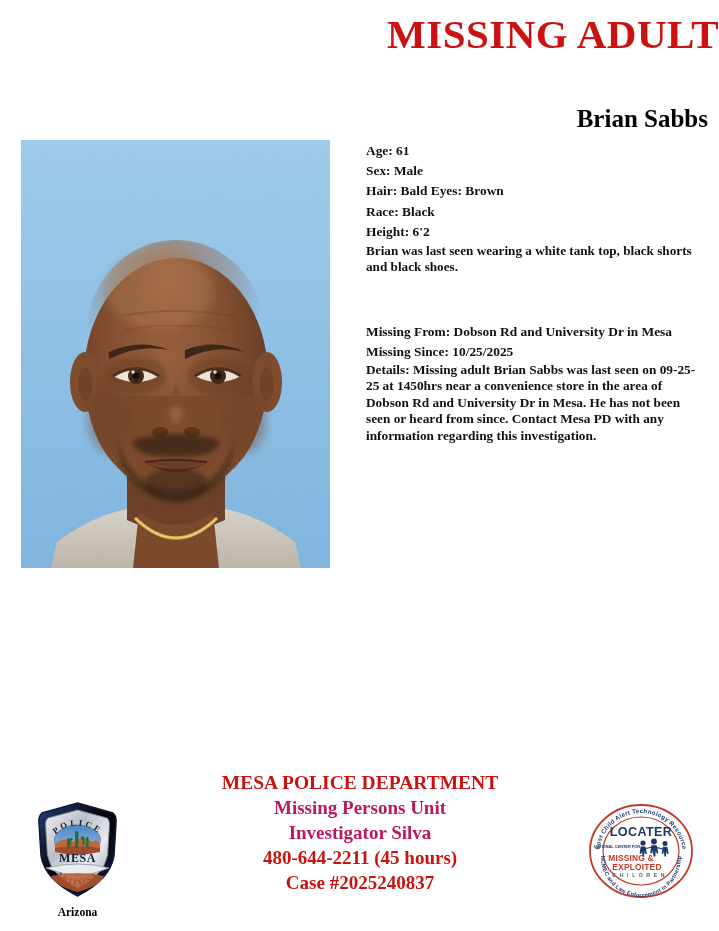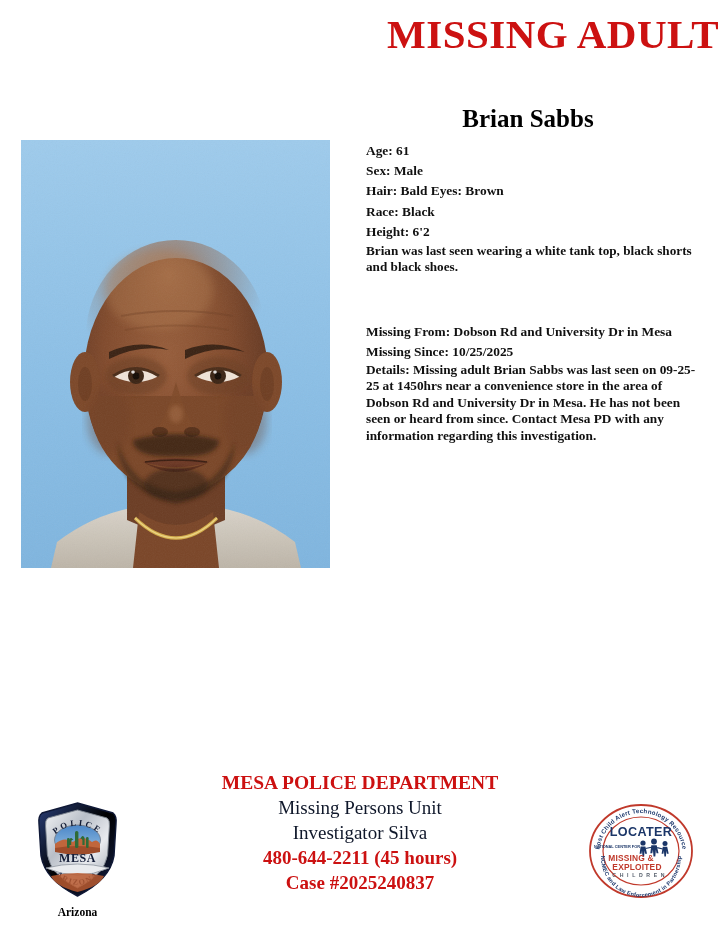--- a/index.html
+++ b/index.html
@@ -28,21 +28,21 @@
     color: #cc1111;
     letter-spacing: 0.5px;
     line-height: 48px;
   }
 
   .subject-name {
     position: absolute;
     top: 104px;
     left: 348px;
     width: 360px;
-    text-align: center;
+    text-align: right;
     font-size: 25px;
     font-weight: bold;
     color: #000000;
     line-height: 30px;
   }
 
   
   .photo-frame {
     position: absolute;
     left: 21px;
@@ -102,22 +102,22 @@
     text-align: center;
   }
   .dept-name {
     font-size: 19.5px;
     font-weight: bold;
     color: #cc1111;
     line-height: 25px;
   }
   .unit-name, .investigator {
     font-size: 19px;
-    font-weight: normal;
-    color: #0f172a;
+    font-weight: bold;
+    color: #be185d;
     line-height: 25px;
   }
   .phone-line, .case-line {
     font-size: 19px;
     font-weight: bold;
     color: #cc1111;
     line-height: 25px;
   }
 
   .badge-wrap {

